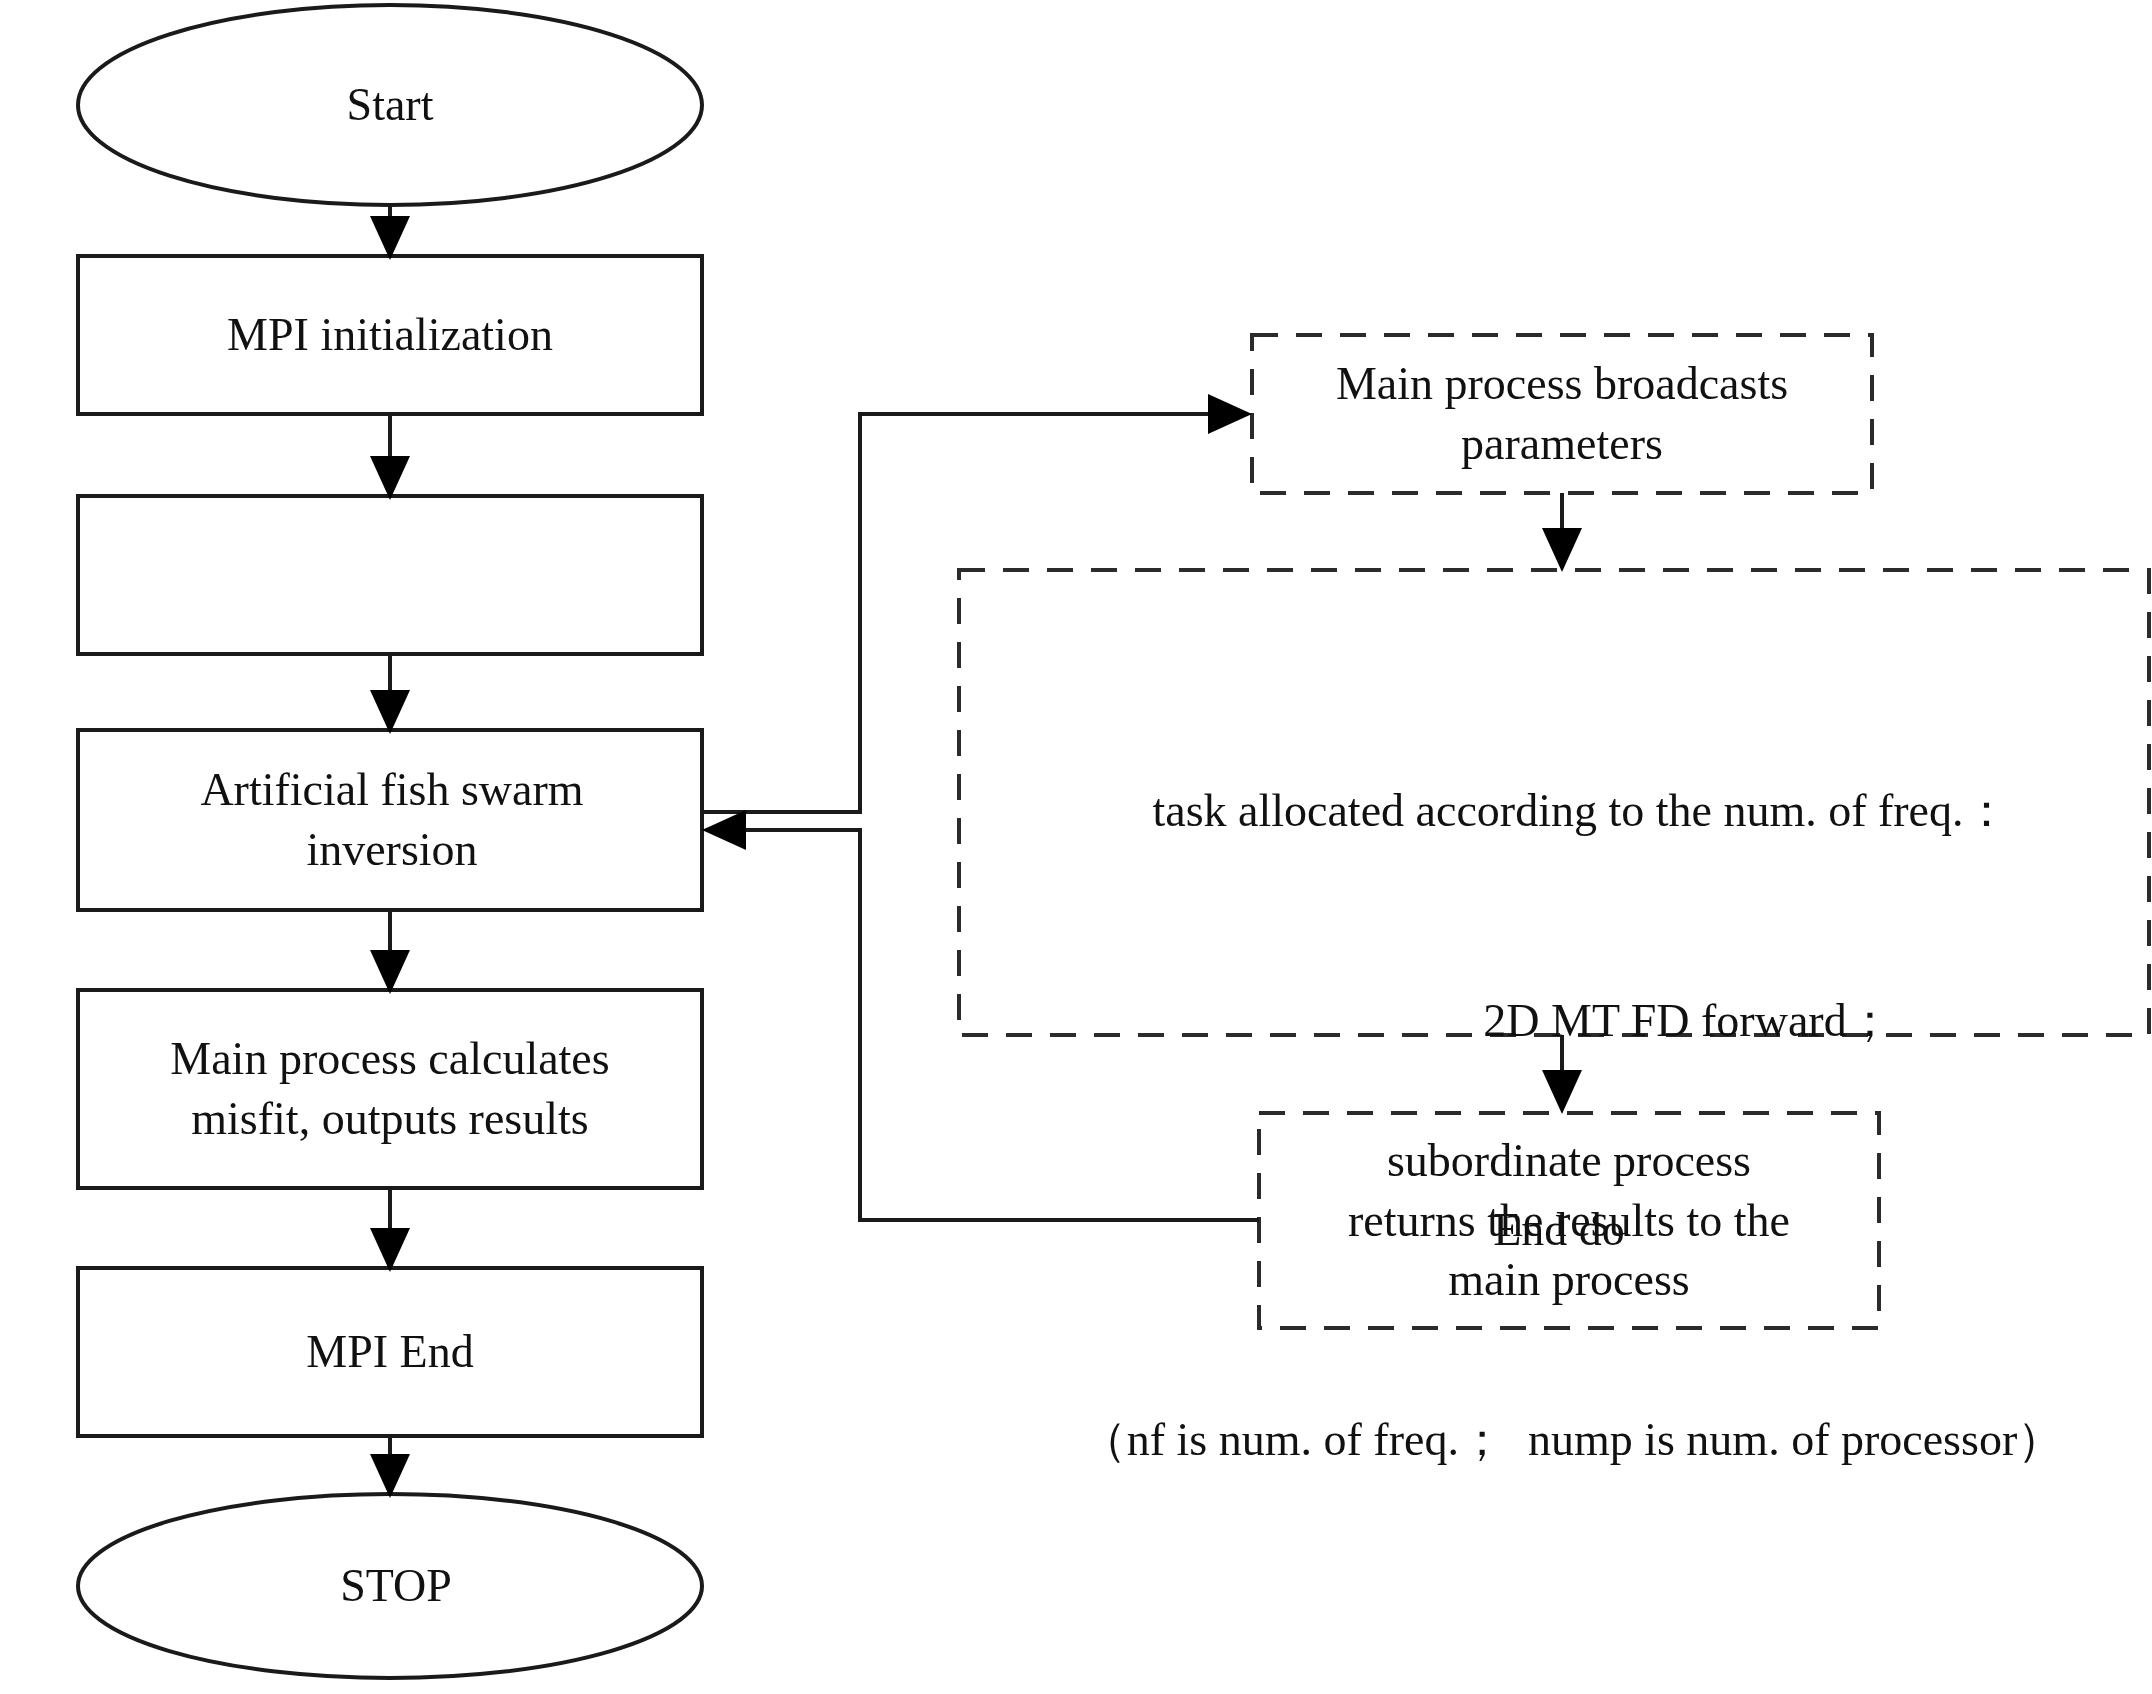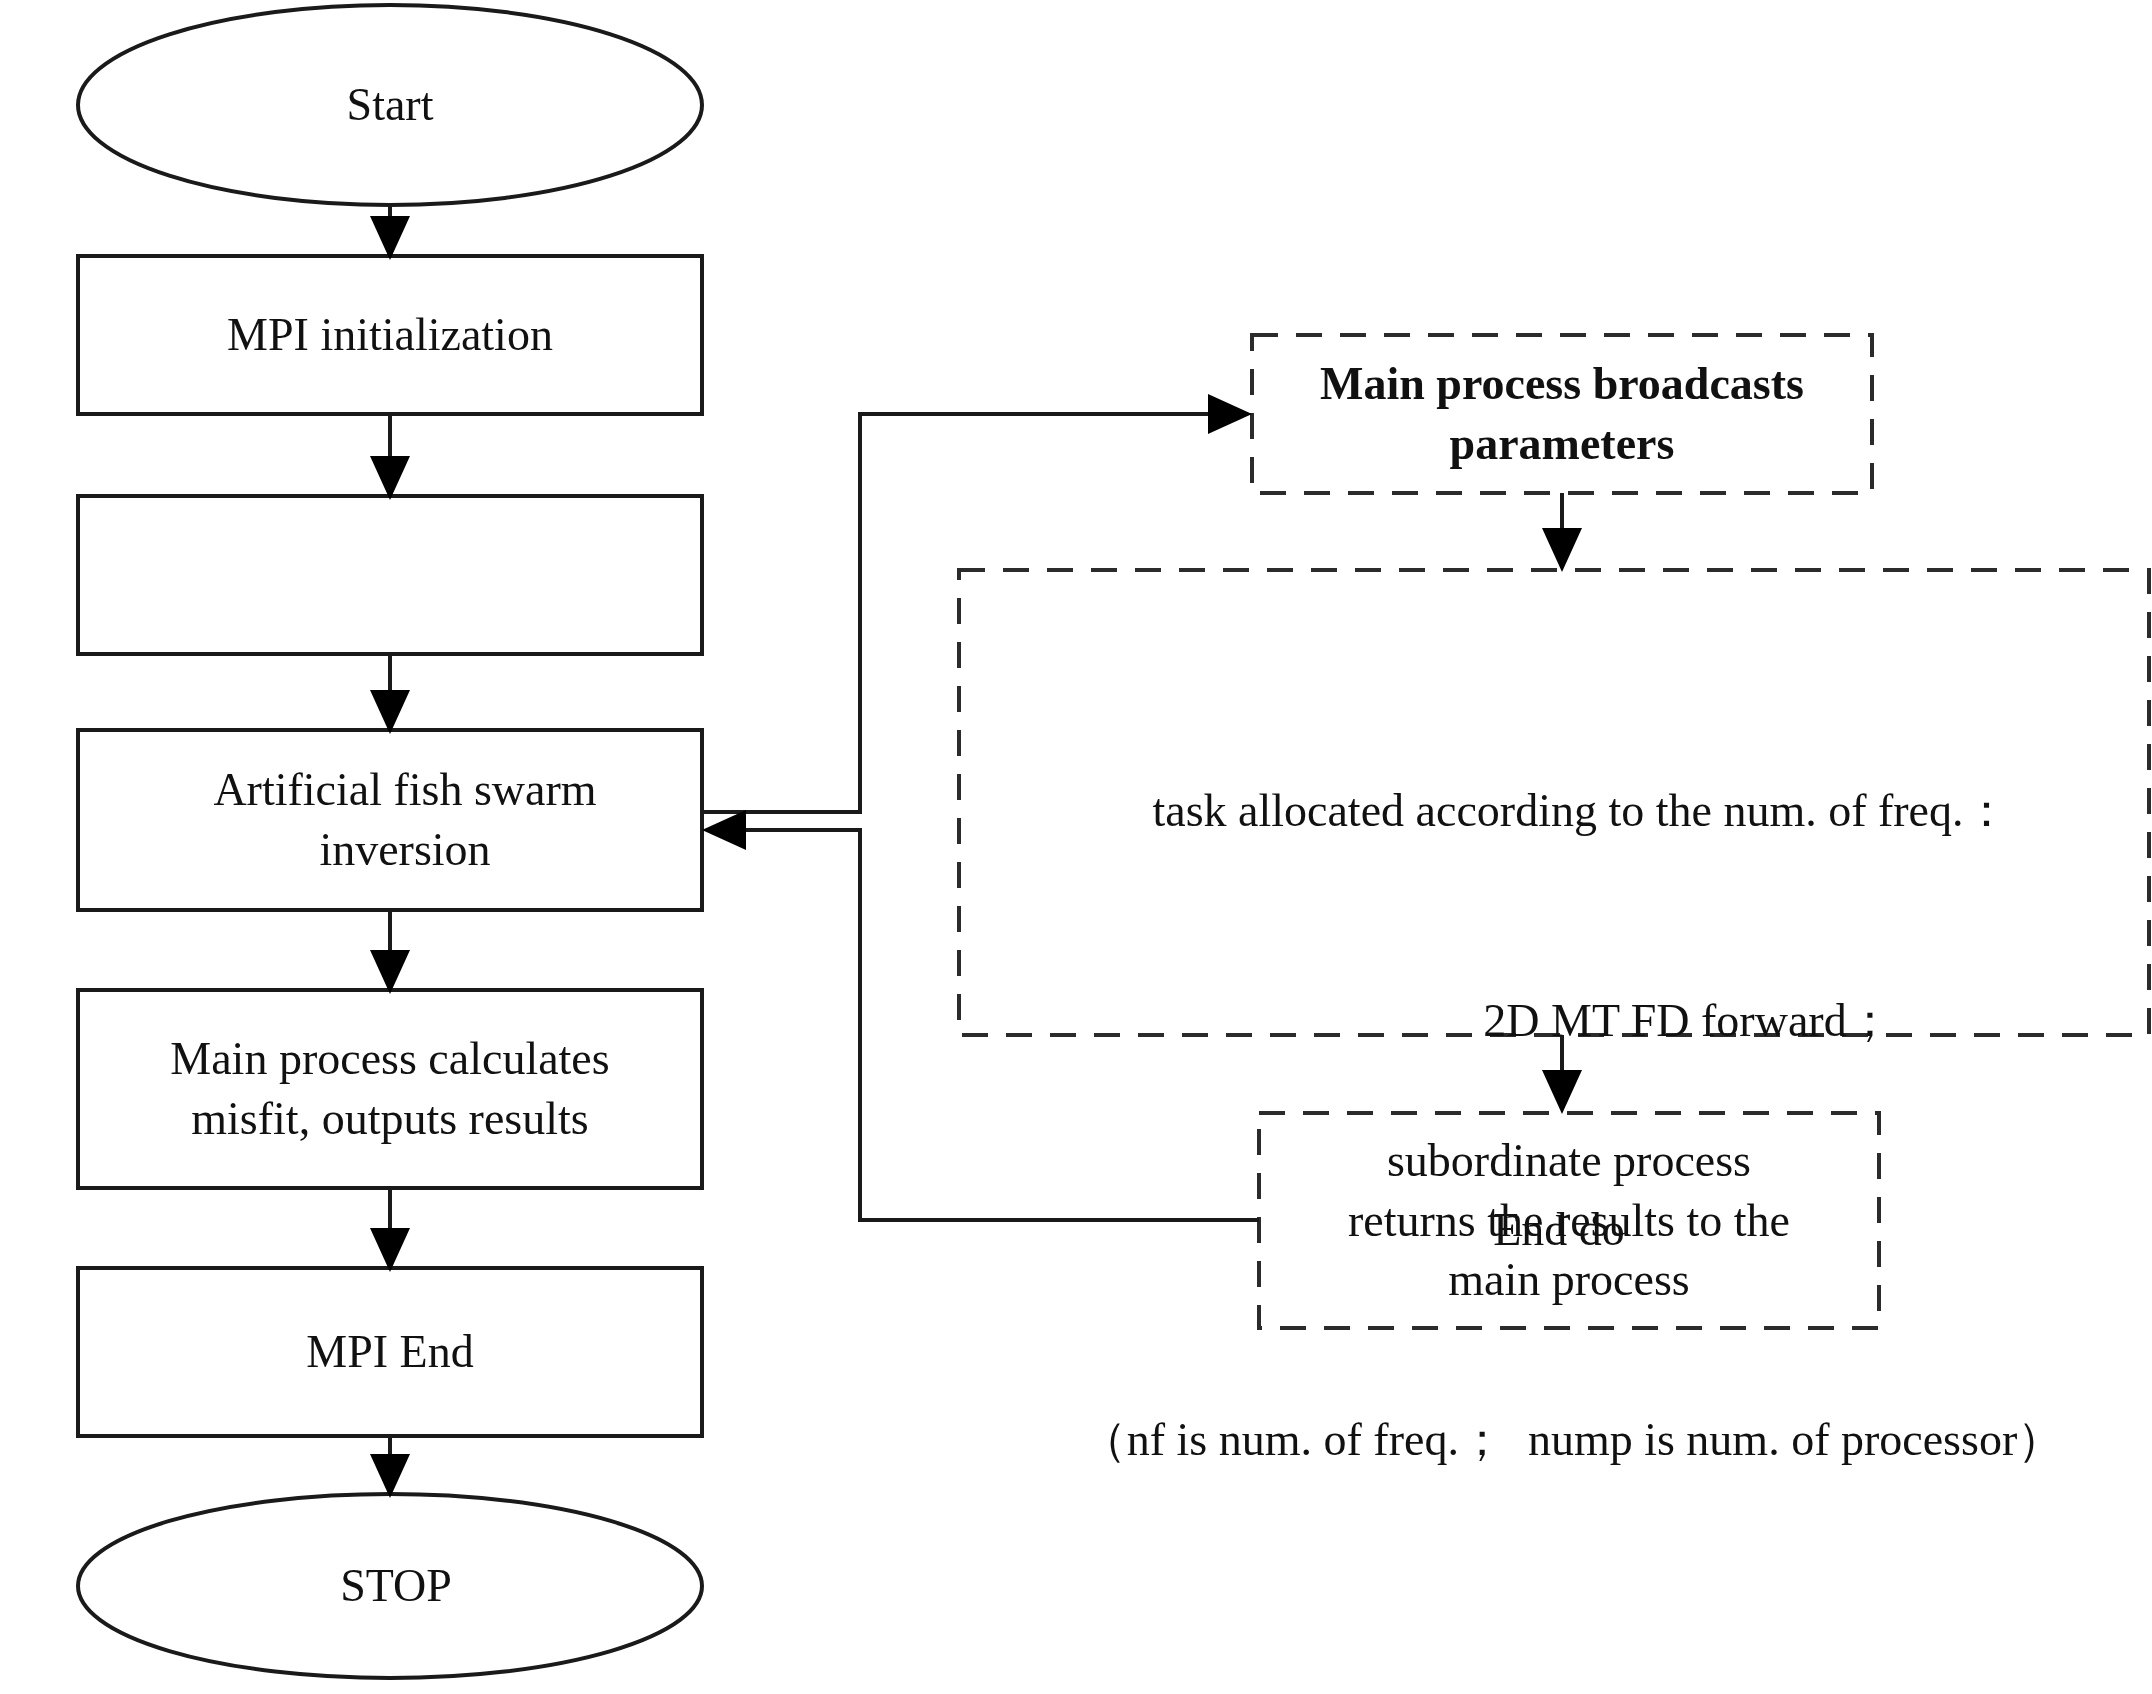--- a/index.html
+++ b/index.html
@@ -159,39 +159,39 @@
 
   <div class="lbl center-block" style="left:34px; top:10px; width:624px; height:190px;">
     <span class="inner">Start</span>
   </div>
 
   <div class="lbl center-block" style="left:34px; top:256px; width:624px; height:158px;">
     <span class="inner">MPI initialization</span>
   </div>
 
 
-  <div class="lbl center-block" style="left:49px; top:730px; width:624px; height:180px;">
+  <div class="lbl center-block" style="left:36px; top:730px; width:624px; height:180px;">
     <span class="inner">Artificial fish swarm
 inversion</span>
   </div>
 
   <div class="lbl center-block" style="left:34px; top:990px; width:624px; height:198px;">
     <span class="inner">Main process calculates
 misfit, outputs results</span>
   </div>
 
   <div class="lbl center-block" style="left:34px; top:1268px; width:624px; height:168px;">
     <span class="inner">MPI End</span>
   </div>
 
   <div class="lbl center-block" style="left:40px; top:1494px; width:624px; height:184px;font-family:Liberation Serif, serif;">
     <span class="inner">STOP</span>
   </div>
 
-  <div class="lbl center-block" style="left:1208px; top:335px; width:620px; height:158px;font-weight:bold;">
+  <div class="lbl center-block" style="left:1208px; top:335px; width:620px; height:158px;">
     <span class="inner">Main process broadcasts
 parameters</span>
   </div>
 
   <div class="code-block" style="left:930px; top:636px; width:1170px;">
     <span class="code-line indent-1">task allocated according to the num. of freq.：</span>
     <span class="code-line indent-2">2D MT FD forward；</span>
     <span class="code-line">End do</span>
     <span class="code-line indent-3">（nf is num. of freq.；  nump is num. of processor）</span>
   </div>

